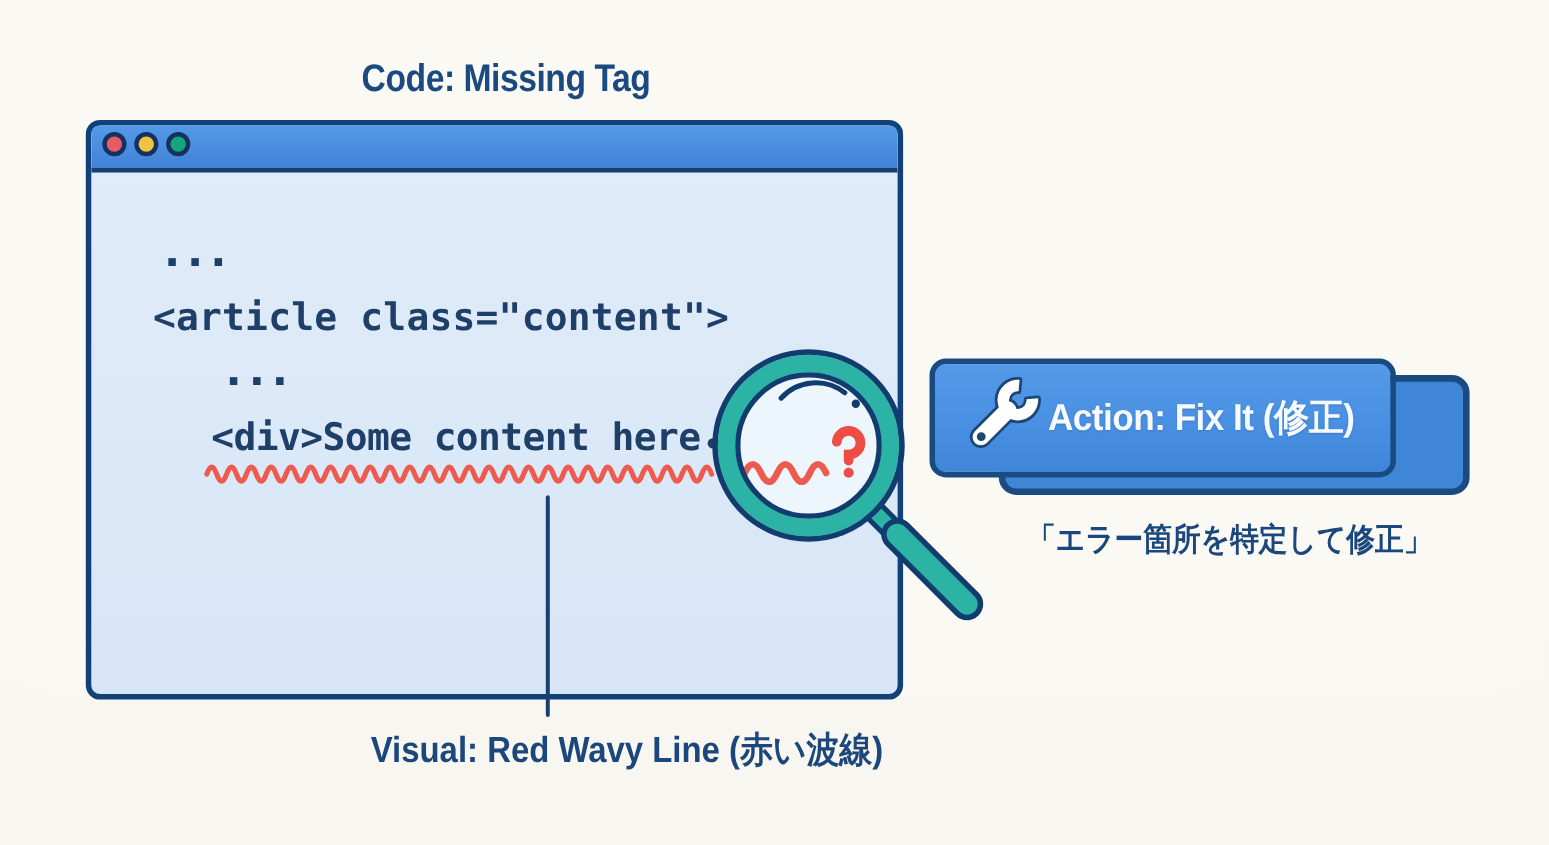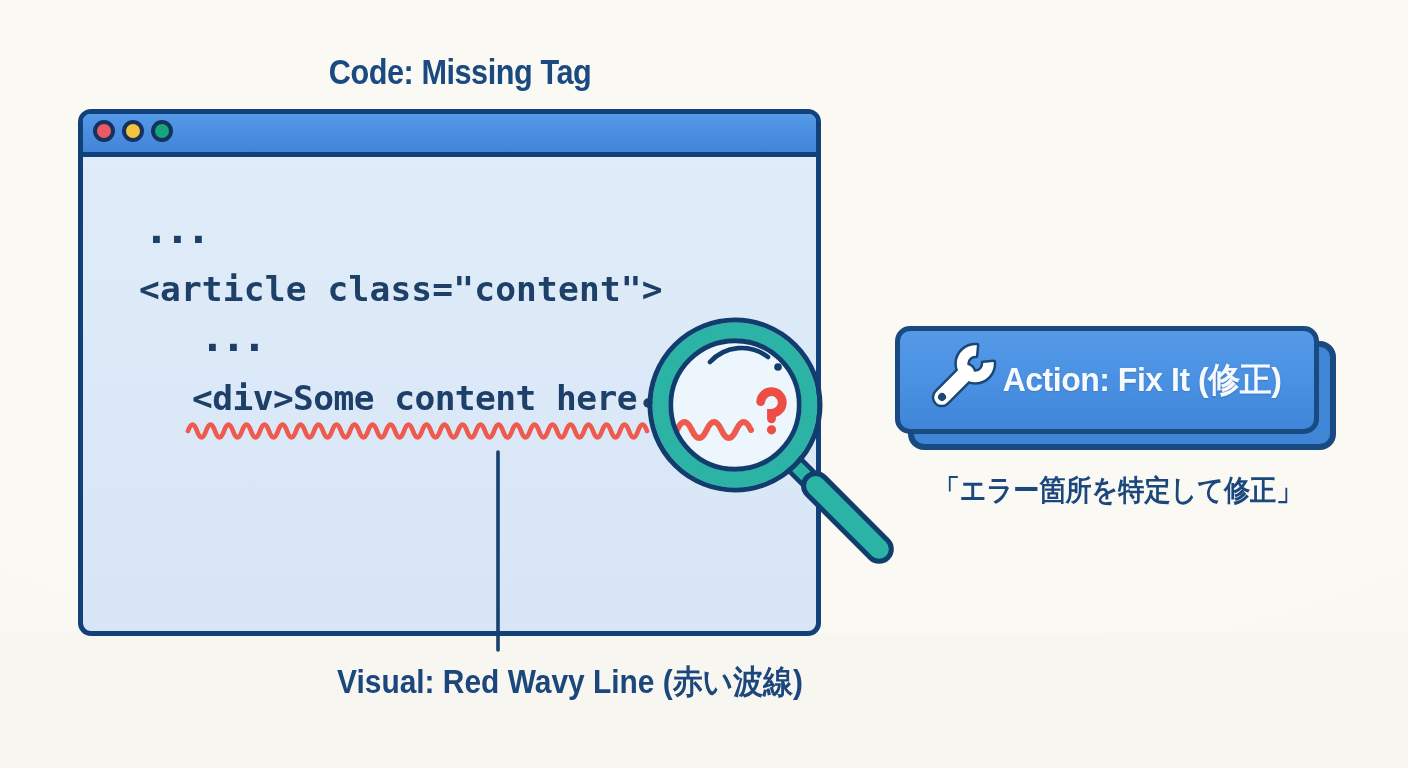--- a/index.html
+++ b/index.html
@@ -87,21 +87,21 @@
   }
   #caption-visual { left:0; top:660px; width:1140px; text-align:center; font-size:33px; transform:scaleX(0.906); }
   #caption-action { left:906px; top:471px; width:424px; text-align:center; font-size:29px; transform:scaleX(0.9); }
 
   
   .action-btn-back {
     position:absolute; left:908px; top:341px; width:428px; height:109px;
     background:#3f86d6; border:6px solid #1a4a82; border-radius:16px;
   }
   .action-btn {
-    position:absolute; left:895px; top:326px; width:424px; height:108px;
+    position:absolute; left:845px; top:326px; width:424px; height:108px;
     background:linear-gradient(180deg,#549ae8 0%, #4a90e2 55%, #3f86d8 100%);
     border:5.5px solid #1a4a82; border-radius:15px;
     display:flex; align-items:center;
     cursor:pointer;
   }
   .action-btn .wrench { position:absolute; left:19px; top:9px; }
   .action-btn .label {
     position:absolute; left:92px; top:0; width:300px; height:97px;
     display:flex; align-items:center; justify-content:center;
     font-size:34px; font-weight:bold; color:#f6fafe;

